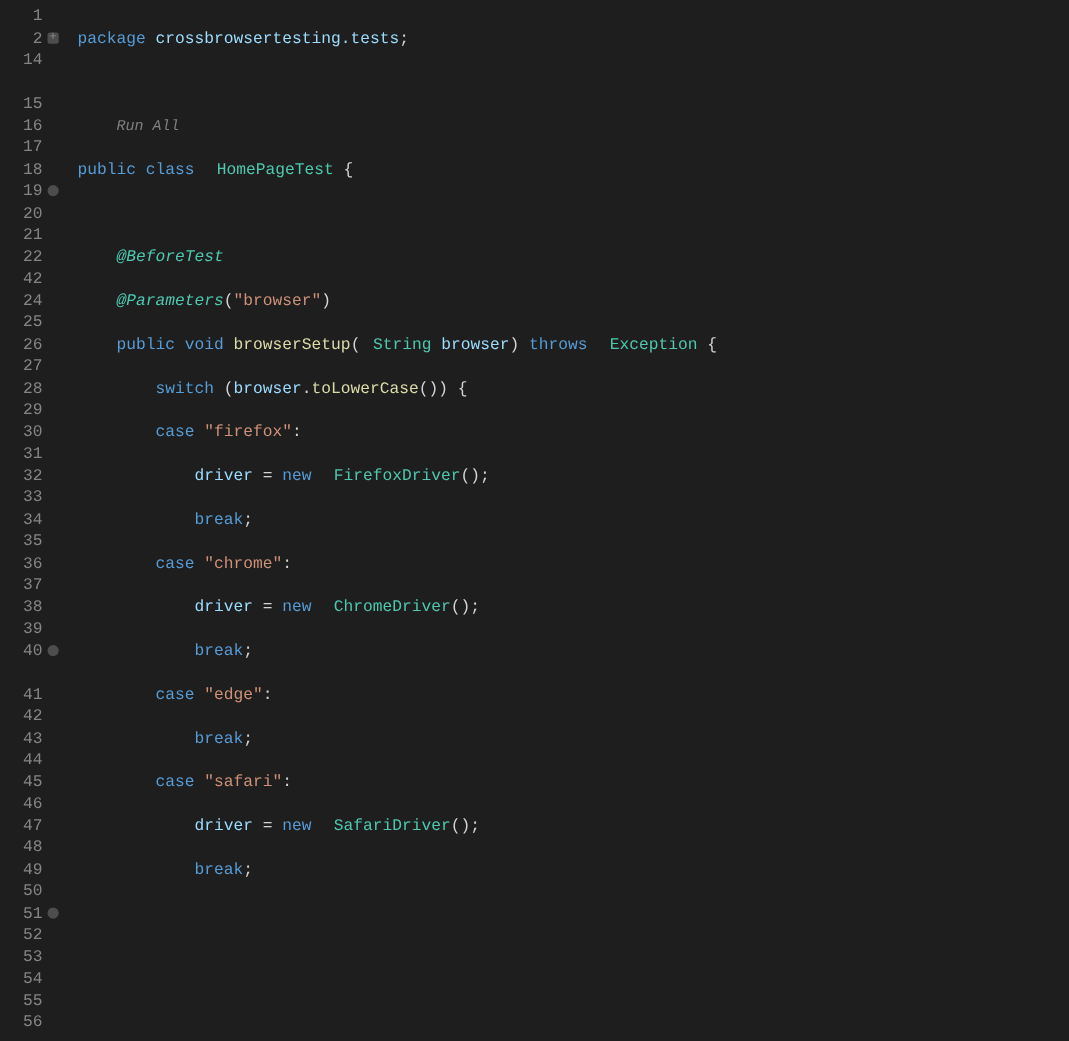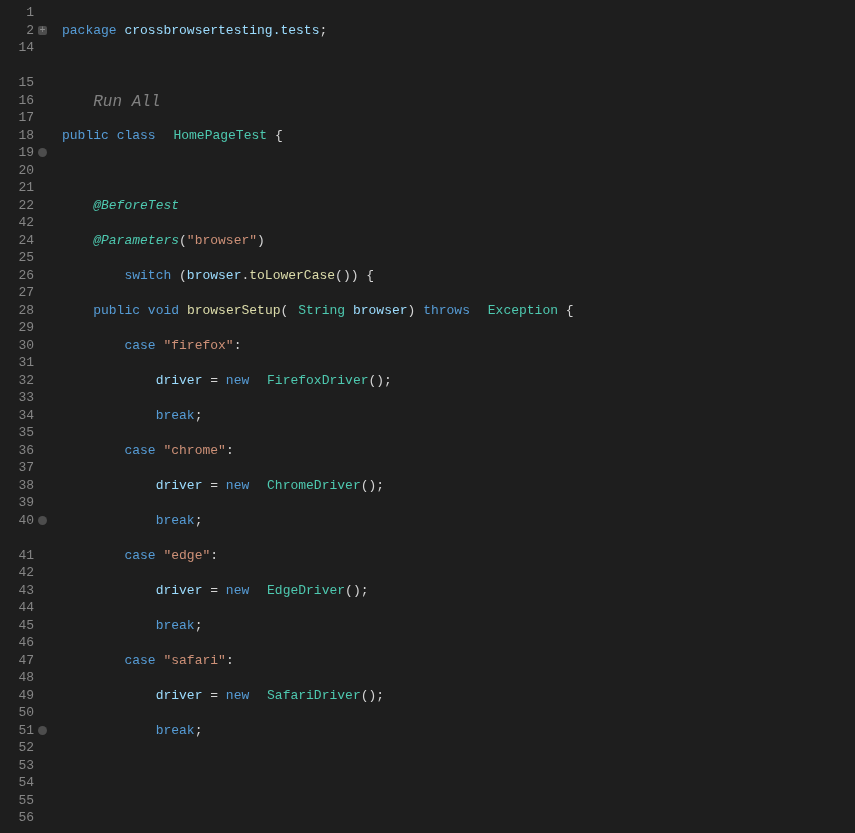--- a/index.html
+++ b/index.html
@@ -64,21 +64,21 @@
   }
   .code .line {
     height: 17.5px;
   }
   
   .kw   { color: #569cd6; }
   .cls  { color: #4ec9b0; margin-left: 10px; }
   .mtd  { color: #dcdcaa; }
   .str  { color: #ce9178; }
   .ann  { color: #4ec9b0; font-style: italic; }
-  .codelens { color: #808080; font-style: italic; font-size: 16px; }
+  .codelens { color: #808080; font-style: italic; font-size: 12px; }
   .var  { color: #9cdcfe; }
   .punct { color: #d4d4d4; }
   .box { display:inline-block; border:1px solid #808080; width:8px; height:11px; vertical-align:-1px; }
 </style>
 </head>
 <body>
 
 <div class="editor">
   <div class="gutter">
     <div class="ln">1</div>
@@ -131,30 +131,29 @@
   </div>
 
   <div class="code">
 <div class="line"><span class="kw">package</span><span class="punct"> </span><span class="var">crossbrowsertesting.tests</span><span class="punct">;</span></div>
 <div class="line"></div>
 <div class="line">    <span class="codelens">Run All</span></div>
 <div class="line"><span class="kw">public</span><span> </span><span class="kw">class</span><span> </span><span class="cls">HomePageTest</span><span class="punct"> {</span></div>
 <div class="line"></div>
 <div class="line">    <span class="ann">@BeforeTest</span></div>
 <div class="line">    <span class="ann">@Parameters</span><span class="punct">(</span><span class="str">"browser"</span><span class="punct">)</span></div>
+<div class="line">    <span class="kw">public</span><span> </span><span class="kw">void</span><span> </span><span class="mtd">browserSetup</span><span class="punct">(</span><span class="cls">String</span><span> </span><span class="var">browser</span><span class="punct">) </span><span class="kw">throws</span><span> </span><span class="cls">Exception</span><span class="punct"> {</span></div>
 <div class="line">        <span class="kw">switch</span><span class="punct"> (</span><span class="var">browser</span><span class="punct">.</span><span class="mtd">toLowerCase</span><span class="punct">()) {</span></div>
-<div class="line">    <span class="kw">public</span><span> </span><span class="kw">void</span><span> </span><span class="mtd">browserSetup</span><span class="punct">(</span><span class="cls">String</span><span> </span><span class="var">browser</span><span class="punct">) </span><span class="kw">throws</span><span> </span><span class="cls">Exception</span><span class="punct"> {</span></div>
 <div class="line">        <span class="kw">case</span><span> </span><span class="str">"firefox"</span><span class="punct">:</span></div>
 <div class="line">            <span class="var">driver</span><span class="punct"> = </span><span class="kw">new</span><span> </span><span class="cls">FirefoxDriver</span><span class="punct">();</span></div>
 <div class="line">            <span class="kw">break</span><span class="punct">;</span></div>
 <div class="line">        <span class="kw">case</span><span> </span><span class="str">"chrome"</span><span class="punct">:</span></div>
 <div class="line">            <span class="var">driver</span><span class="punct"> = </span><span class="kw">new</span><span> </span><span class="cls">ChromeDriver</span><span class="punct">();</span></div>
 <div class="line">            <span class="kw">break</span><span class="punct">;</span></div>
 <div class="line">        <span class="kw">case</span><span> </span><span class="str">"edge"</span><span class="punct">:</span></div>
-<div class="line">            <span class="var">driver</span><span class="punct"> = </span><span class="kw">new</span><span> </span><span class="cls">EdgeDriver</span><span class="punct">();</span></div>
 <div class="line">            <span class="kw">break</span><span class="punct">;</span></div>
 <div class="line">        <span class="kw">case</span><span> </span><span class="str">"safari"</span><span class="punct">:</span></div>
 <div class="line">            <span class="var">driver</span><span class="punct"> = </span><span class="kw">new</span><span> </span><span class="cls">SafariDriver</span><span class="punct">();</span></div>
 <div class="line">            <span class="kw">break</span><span class="punct">;</span></div>
 
 
 
 
 
 

